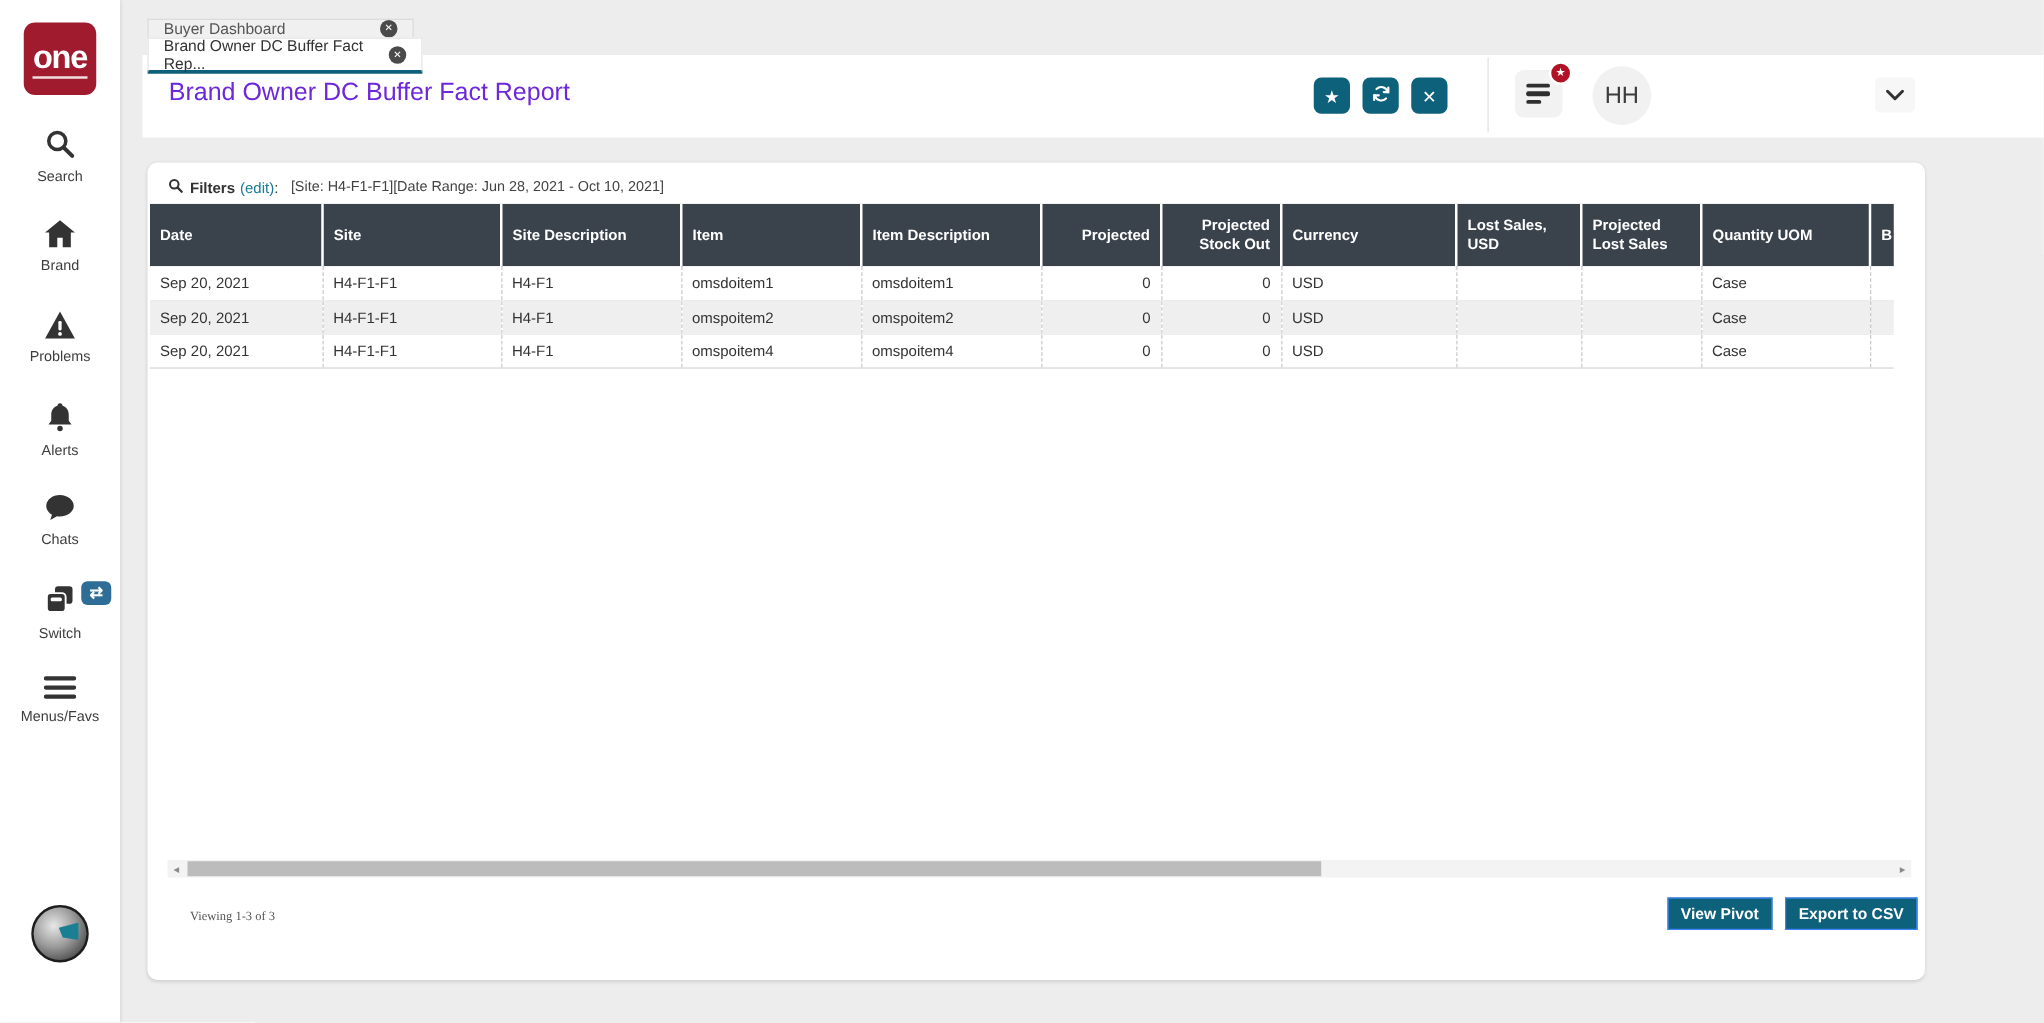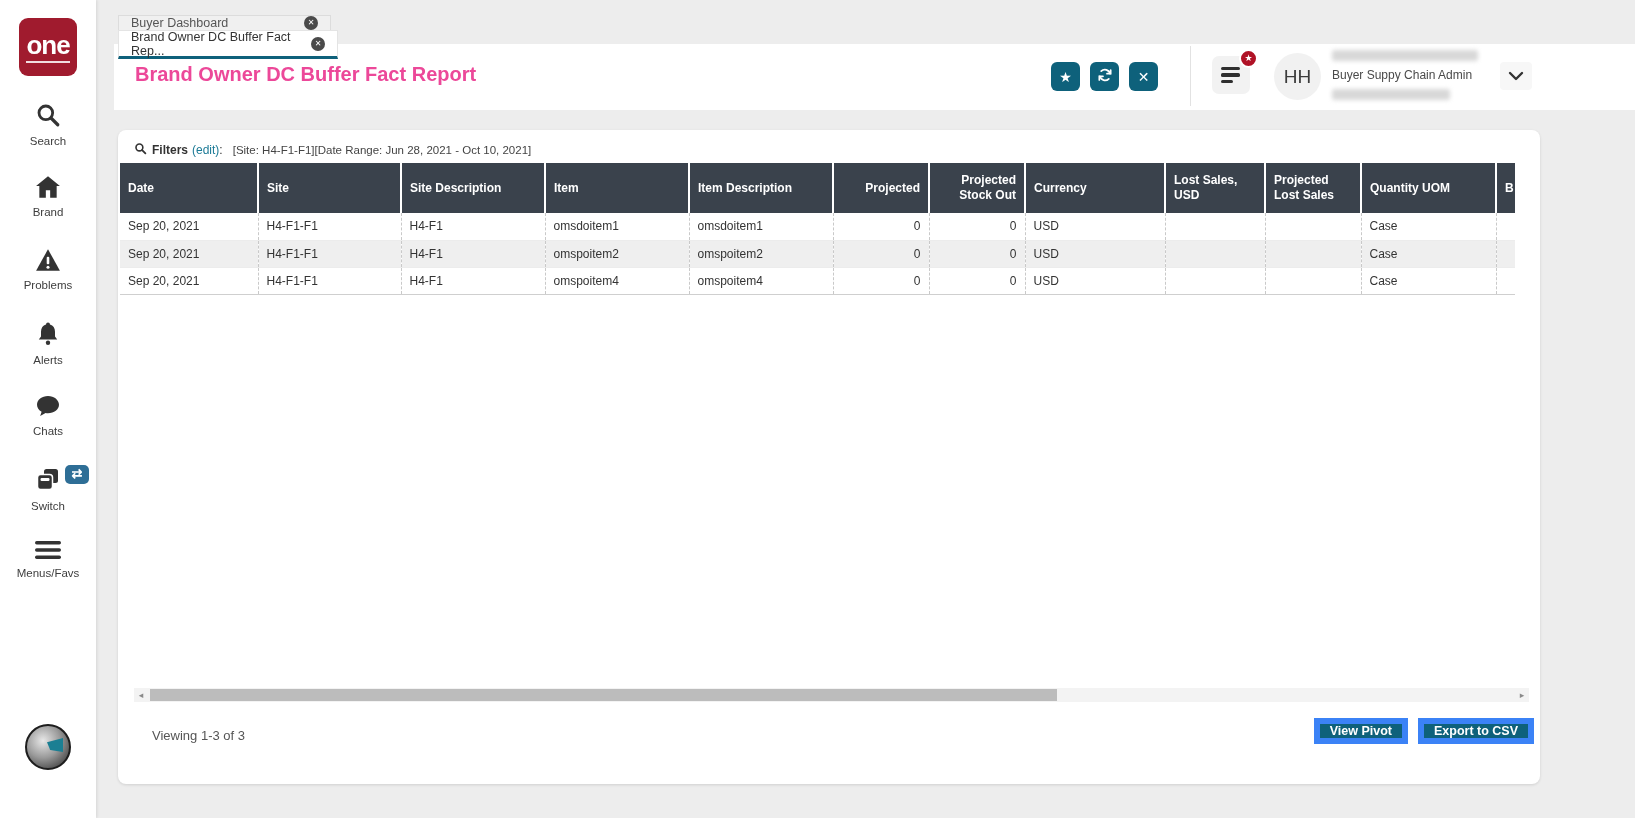--- a/index.html
+++ b/index.html
@@ -29,21 +29,21 @@
   
   .tabbar { position:absolute; left:118px; top:15px; height:29px; display:flex; z-index:4;flex-direction:column; }
   .tab { display:flex; align-items:center; justify-content:space-between; padding:0 12px; height:29px;
     font-size:12.5px; color:#555; background:#f0f0f0; border:1px solid #dcdcdc; border-bottom:none; cursor:pointer; }
   .tab.t1 { width:213px; }
   .tab.t2 { width:220px; background:#fff; color:#333; border-color:#e4e4e4; border-bottom:3px solid #0E617B; }
   .tab-close { width:14px; height:14px; border-radius:50%; background:#4a4a4a; color:#fff; font-size:8px;
     line-height:14px; text-align:center; cursor:pointer; flex:0 0 auto; }
   
   .band { position:absolute; left:114px; top:44px; right:0; height:66px; background:#fff; z-index:3; }
-  .page-title { position:absolute; left:21px; top:19px; font-size:20px; font-weight:700; color:#ec4899; }
+  .page-title { position:absolute; left:21px; top:19px; font-size:20px; font-weight:400; color:#6d28d9; }
   .actions { position:absolute; right:477px; top:18px; display:flex; gap:10px; }
   .act-btn { width:29px; height:29px; border-radius:6px; background:#0E617B; border:none; color:#fff;
     display:flex; align-items:center; justify-content:center; cursor:pointer; font-size:14px; }
   .v-div { position:absolute; left:1076px; top:2px; width:1px; height:60px; background:#e2e2e2; }
   .menu-btn { position:absolute; left:1098px; top:12px; width:38px; height:38px; border-radius:7px;
     background:#f2f2f2; border:none; cursor:pointer; display:flex; flex-direction:column; align-items:flex-start;
     justify-content:center; gap:3px; padding-left:9px; }
   .menu-btn i { display:block; height:3.2px; border-radius:1.6px; background:#2f2f2f; }
   .menu-btn i:nth-child(1){ width:19px; } .menu-btn i:nth-child(2){ width:19px; } .menu-btn i:nth-child(3){ width:12px; }
   .menu-badge { position:absolute; top:-7px; right:-8px; width:19px; height:19px; border-radius:50%;
@@ -77,23 +77,23 @@
   tbody tr:nth-child(even) { background:#efefef; }
   tbody tr:last-child td { border-bottom:1px solid #cfcfcf; }
   th.right, td.right { text-align:right; }
   
   .hscroll { position:absolute; left:16px; top:558px; width:1395px; height:14px; background:#f3f3f3; }
   .hs-arrow { position:absolute; top:0; width:14px; height:14px; font-size:9px; color:#8a8a8a;
     display:flex; align-items:center; justify-content:center; cursor:pointer; }
   .hs-arrow.left { left:0; } .hs-arrow.right { right:0; }
   .hs-thumb { position:absolute; left:16px; top:1px; width:907px; height:12px; background:#bcbcbc; cursor:grab; }
   
-  .viewing { position:absolute; left:34px; top:598px; font-size:13px; color:#555; }
+  .viewing { position:absolute; left:34px; top:598px; font-size:10px; color:#555;font-family:Liberation Serif, serif; }
   .footer-btns { position:absolute; right:6px; top:588px; display:flex; gap:10px; }
-  .teal-btn { height:26px; padding:0 10px; background:#0E617B; border:6px solid #3b82f6; color:#fff;
+  .teal-btn { height:26px; padding:0 10px; background:#0E617B; border:1px solid #3b82f6; color:#fff;
     font-size:12.5px; font-weight:600; cursor:pointer; font-family:"Liberation Sans", sans-serif; }
 </style>
 </head>
 <body>
 
 <div class="sidebar">
   <div class="logo">
     <span>one</span>
   </div>
   <div class="nav">
@@ -205,25 +205,20 @@
     <i></i>
       <i></i>
       <i></i>
     <span class="menu-badge">★</span>
   </button>
 
   <div class="hh-avatar">
     <span>HH</span>
   </div>
 
-  <div class="ublock">
-    <div class="redact r1"></div>
-    <div class="user-role">Buyer Suppy Chain Admin</div>
-    <div class="redact r2"></div>
-  </div>
 
   <button class="chev-btn">
     <span>
       <svg width="16" height="10" viewBox="0 0 16 10">
           <path d="M2 2 l6 6 6-6" fill="none" stroke="#333" stroke-width="2.4" stroke-linecap="round" stroke-linejoin="round"></path>
         </svg>
     </span>
   </button>
 </div>
 

